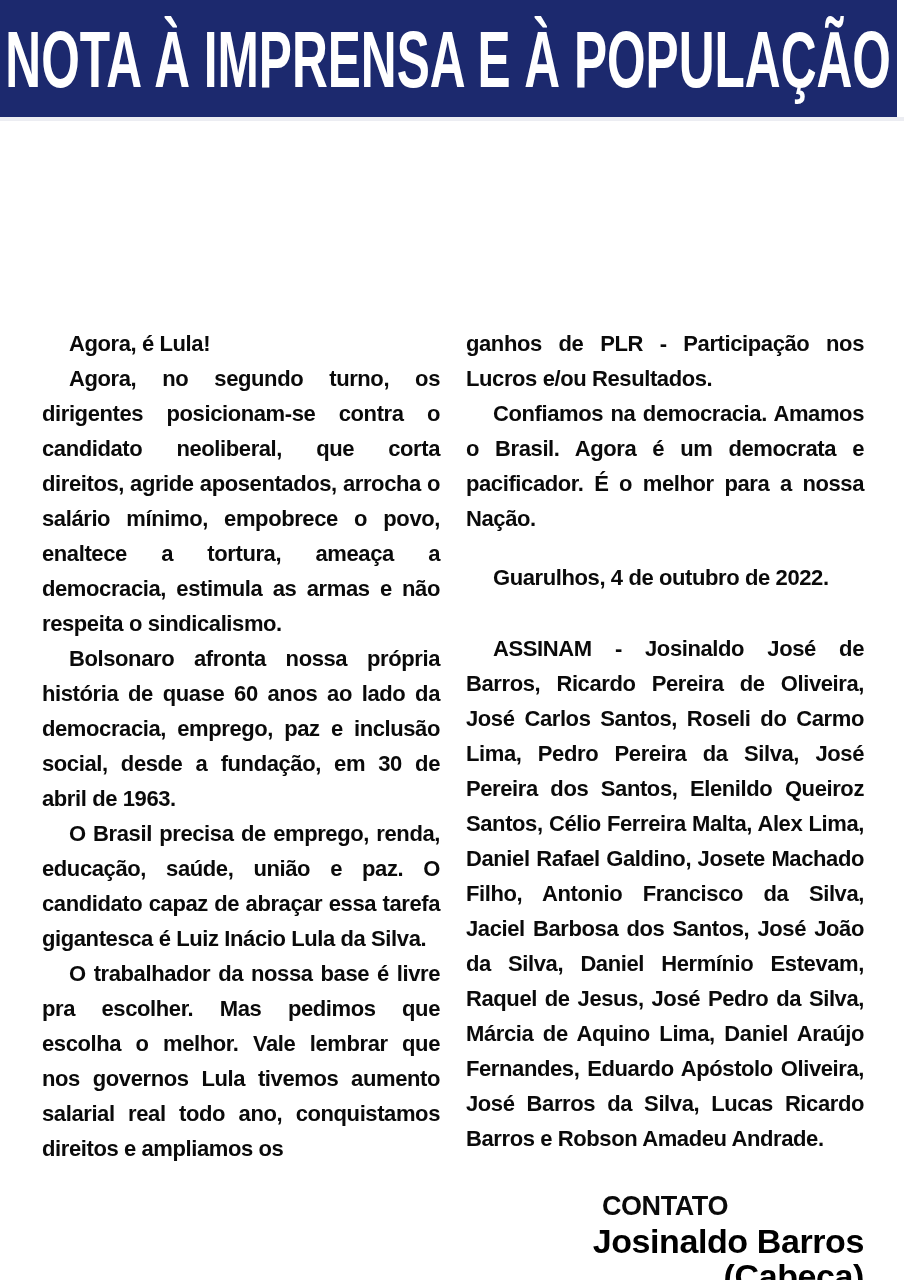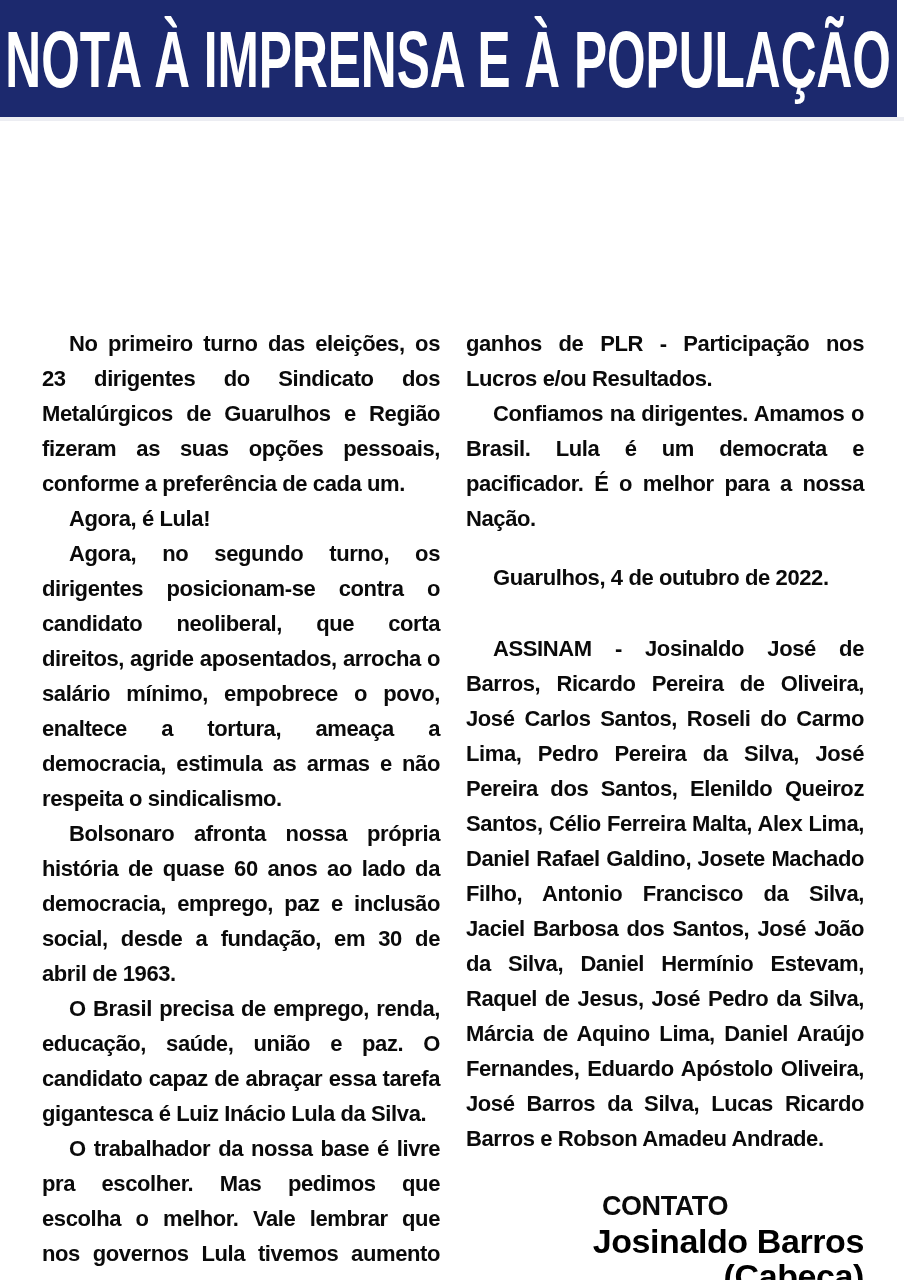--- a/index.html
+++ b/index.html
@@ -85,31 +85,30 @@
 
   <header class="banner">
     <span class="banner-text">NOTA À IMPRENSA E À POPULAÇÃO</span>
   </header>
   <div class="banner-edge"></div>
 
 
   <div class="columns">
 
     <div class="col">
-      <p class="indent">No primeiro turno das eleições, os 23 dirigentes do Sindicato dos Metalúrgicos de Guarulhos e Região fizeram as suas opções pessoais, conforme a preferência de cada um.</p>
       <p class="indent">Agora, é Lula!</p>
       <p class="indent">Agora, no segundo turno, os dirigentes posicionam-se contra o candidato neoliberal, que corta direitos, agride aposentados, arrocha o salário mínimo, empobrece o povo, enaltece a tortura, ameaça a democracia, estimula as armas e não respeita o sindicalismo.</p>
       <p class="indent">Bolsonaro afronta nossa própria história de quase 60 anos ao lado da democracia, emprego, paz e inclusão social, desde a fundação, em 30 de abril de 1963.</p>
       <p class="indent">O Brasil precisa de emprego, renda, educação, saúde, união e paz. O candidato capaz de abraçar essa tarefa gigantesca é Luiz Inácio Lula da Silva.</p>
       <p class="indent">O trabalhador da nossa base é livre pra escolher. Mas pedimos que escolha o melhor. Vale lembrar que nos governos Lula tivemos aumento salarial real todo ano, conquistamos direitos e ampliamos os</p>
     </div>
 
     <div class="col">
       <p>ganhos de PLR - Participação nos Lucros e/ou Resultados.</p>
-      <p class="indent">Confiamos na dirigentes. Amamos o Brasil. Lula é um democrata e pacificador. É o melhor para a nossa Nação.</p>
+      <p class="indent">Confiamos na democracia. Amamos o Brasil. Agora é um democrata e pacificador. É o melhor para a nossa Nação.</p>
       <p class="indent gap-sm">Guarulhos, 4 de outubro de 2022.</p>
       <p class="indent gap-md">ASSINAM - Josinaldo José de Barros, Ricardo Pereira de Oliveira, José Carlos Santos, Roseli do Carmo Lima, Pedro Pereira da Silva, José Pereira dos Santos, Elenildo Queiroz Santos, Célio Ferreira Malta, Alex Lima, Daniel Rafael Galdino, Josete Machado Filho, Antonio Francisco da Silva, Jaciel Barbosa dos Santos, José João da Silva, Daniel Hermínio Estevam, Raquel de Jesus, José Pedro da Silva, Márcia de Aquino Lima, Daniel Araújo Fernandes, Eduardo Apóstolo Oliveira, José Barros da Silva, Lucas Ricardo Barros e Robson Amadeu Andrade.</p>
 
       <div class="contact">
         <div class="contact-heading">CONTATO</div>
         <div class="contact-name">Josinaldo Barros (Cabeça)</div>
         <div class="contact-phone">(11) 97246.3144</div>
       </div>
     </div>
 

